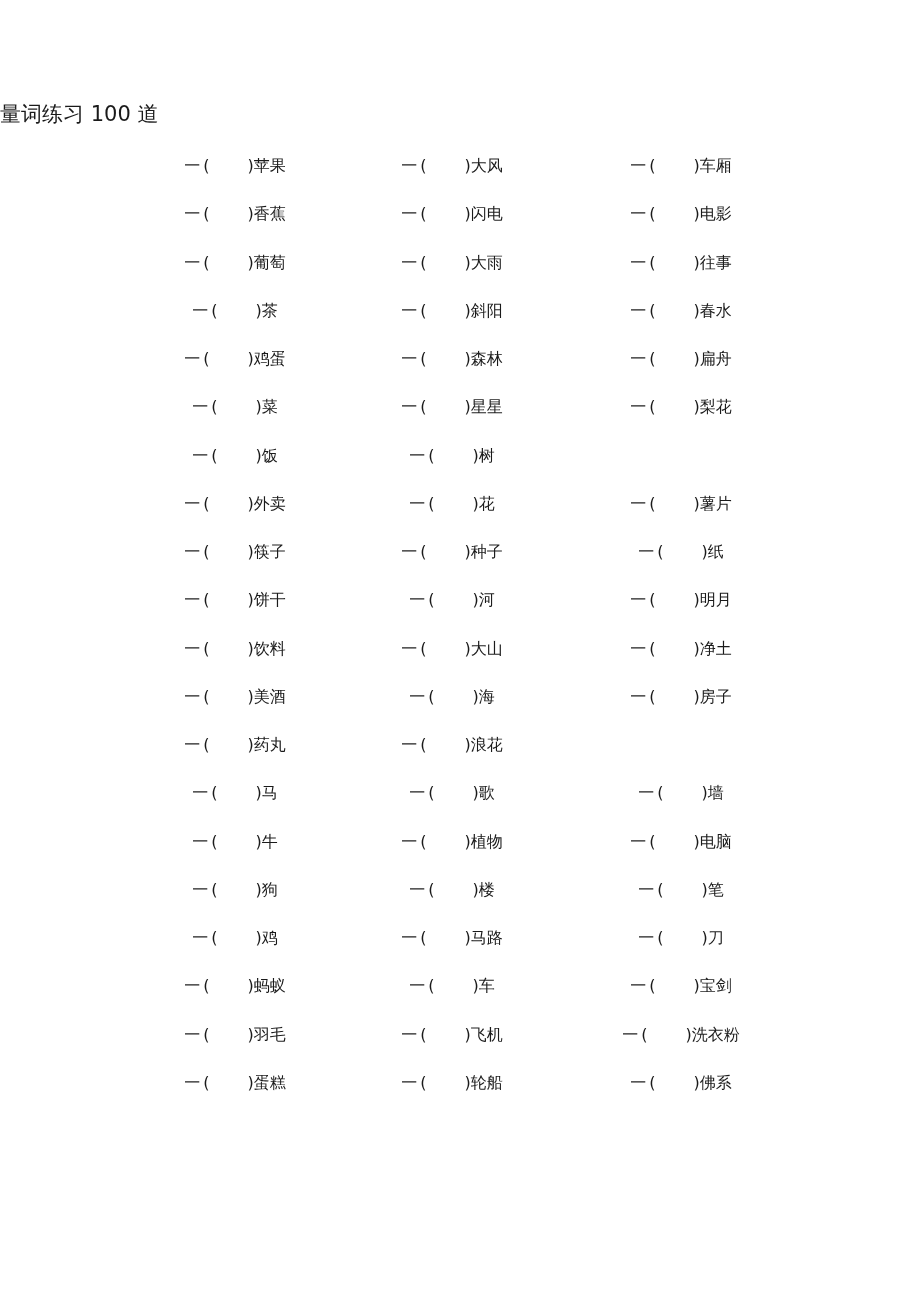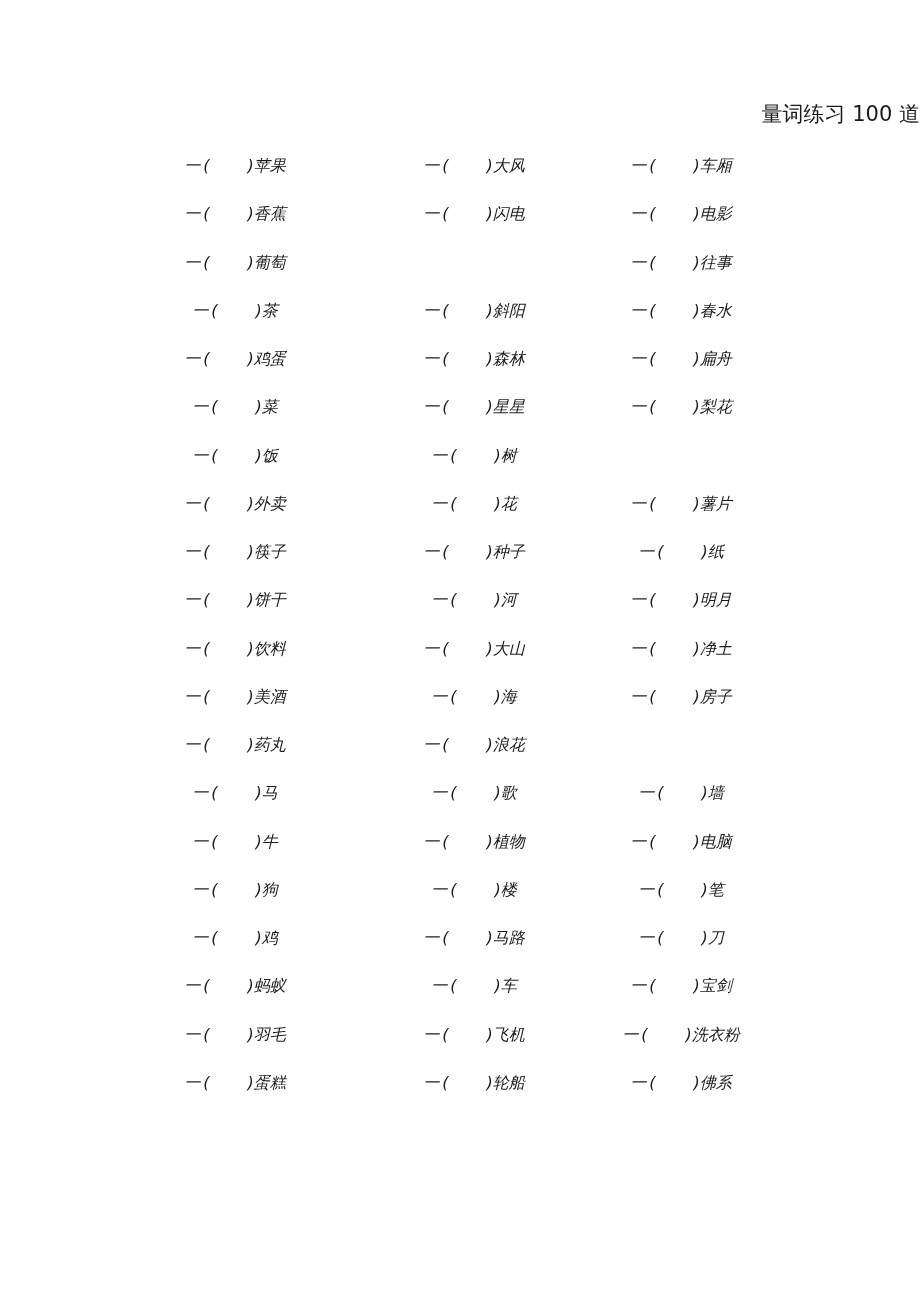--- a/index.html
+++ b/index.html
@@ -3,35 +3,35 @@
 <meta charset="utf-8">
 <style>
   html, body { margin: 0; padding: 0; background: #ffffff; }
   body {
     width: 920px; height: 1303px; position: relative; overflow: hidden;
     font-family: "DejaVu Sans", "Liberation Sans", sans-serif;
     color: #1a1a1a;
   }
   .title {
     position: absolute; top: 99px; left: 0; width: 920px;
-    text-align: right; font-size: 21px; line-height: 30px;
+    text-align: left; font-size: 21px; line-height: 30px;
   }
   .grid {
-    position: absolute; top: 152px; left: 0; width: 920px; font-style: italic;
+    position: absolute; top: 152px; left: 0; width: 920px;
   }
   .row {
     position: relative; height: 48.25px;
   }
   .cell {
     position: absolute; top: 0; width: 300px;
     text-align: center; font-size: 16px; line-height: 28px;
     white-space: pre;
   }
   .c0 { left: 85px; }
-  .c1 { left: 324px; }
+  .c1 { left: 302px; }
   .c2 { left: 531px; }
   .blank { display: inline-block; width: 38px; }
   .one { display: inline-block; margin-right: 3px; }
 </style>
 </head>
 <body>
 
 <div class="title">量词练习 100 道</div>
 
 <div class="grid" id="grid">
@@ -40,20 +40,21 @@
       <div class="cell c1"><span class="one">一</span><span>(</span><span class="blank"></span><span>)</span><span>大风</span></div>
       <div class="cell c2"><span class="one">一</span><span>(</span><span class="blank"></span><span>)</span><span>车厢</span></div>
     </div>
     <div class="row">
       <div class="cell c0"><span class="one">一</span><span>(</span><span class="blank"></span><span>)</span><span>香蕉</span></div>
       <div class="cell c1"><span class="one">一</span><span>(</span><span class="blank"></span><span>)</span><span>闪电</span></div>
       <div class="cell c2"><span class="one">一</span><span>(</span><span class="blank"></span><span>)</span><span>电影</span></div>
     </div>
     <div class="row">
       <div class="cell c0"><span class="one">一</span><span>(</span><span class="blank"></span><span>)</span><span>葡萄</span></div>
+      <div class="cell c1"><span class="one">一</span><span>(</span><span class="blank"></span><span>)</span><span>大雨</span></div>
       <div class="cell c2"><span class="one">一</span><span>(</span><span class="blank"></span><span>)</span><span>往事</span></div>
     </div>
     <div class="row">
       <div class="cell c0"><span class="one">一</span><span>(</span><span class="blank"></span><span>)</span><span>茶</span></div>
       <div class="cell c1"><span class="one">一</span><span>(</span><span class="blank"></span><span>)</span><span>斜阳</span></div>
       <div class="cell c2"><span class="one">一</span><span>(</span><span class="blank"></span><span>)</span><span>春水</span></div>
     </div>
     <div class="row">
       <div class="cell c0"><span class="one">一</span><span>(</span><span class="blank"></span><span>)</span><span>鸡蛋</span></div>
       <div class="cell c1"><span class="one">一</span><span>(</span><span class="blank"></span><span>)</span><span>森林</span></div>

